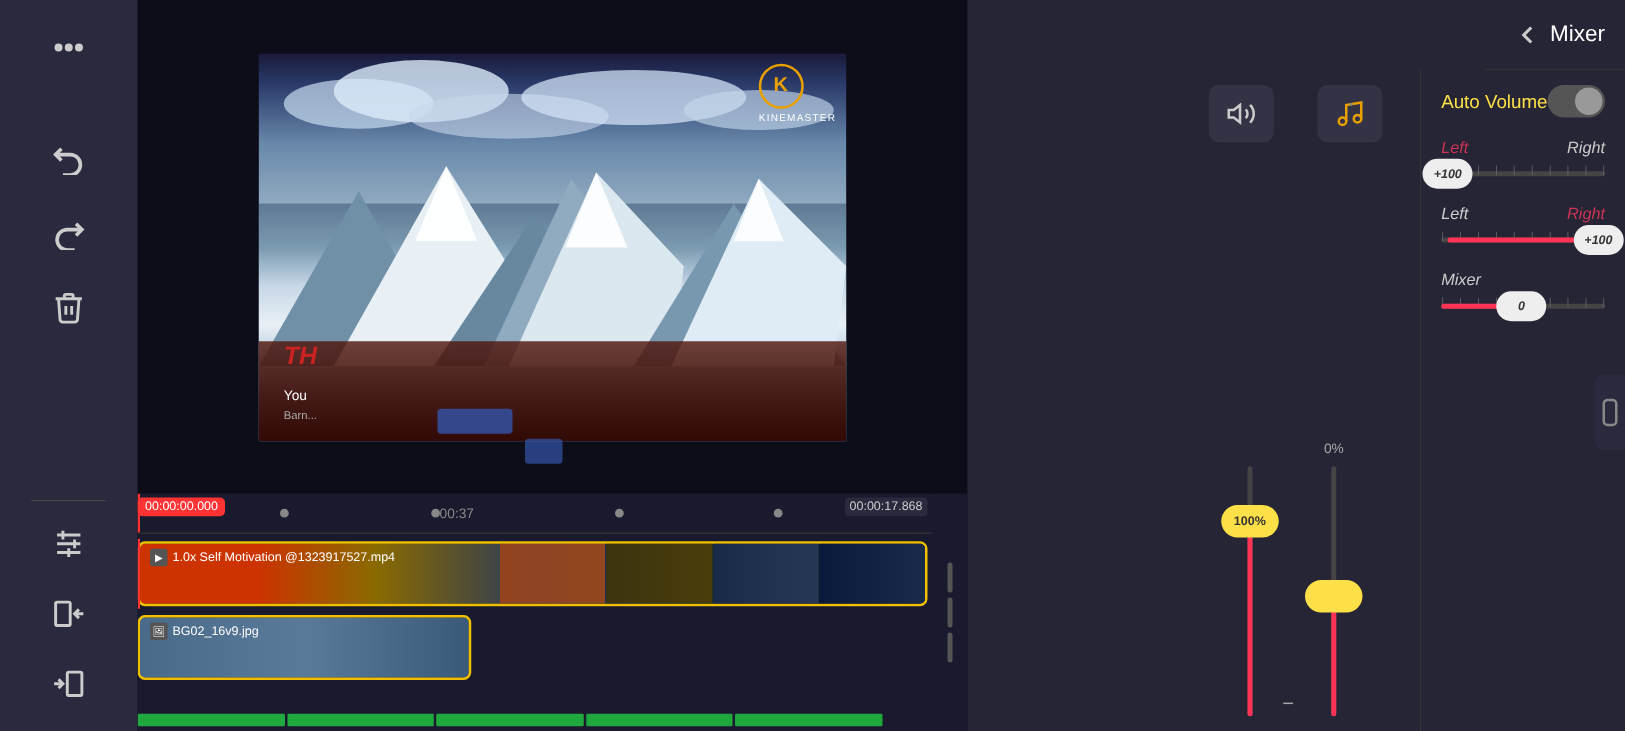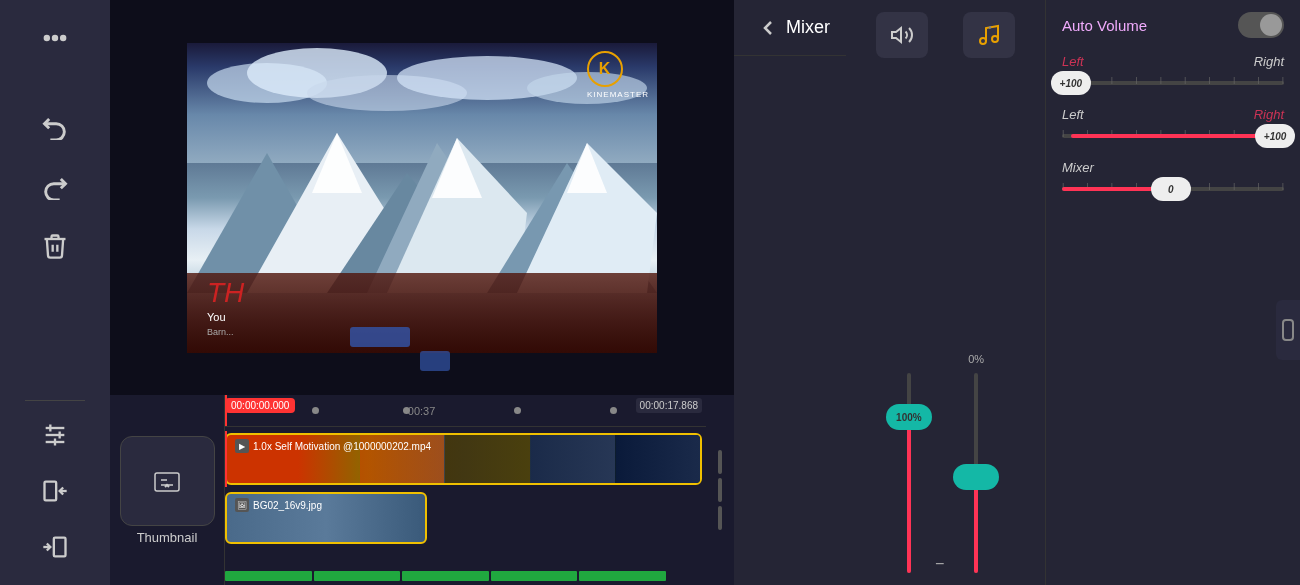--- a/index.html
+++ b/index.html
@@ -93,25 +93,25 @@
       display: flex;
       align-items: center;
       justify-content: center;
       font-size: 16px;
       font-weight: bold;
       color: #e8a000;
       margin-bottom: 2px;
     }
     .preview-text-overlay {
       position: absolute;
-      bottom: 44px;
+      bottom: 56px;
       left: 20px;
       color: #cc2222;
-      font-size: 28px;
-      font-weight: normal;
+      font-size: 20px;
+      font-weight: bold;
       font-style: italic;
     }
     .preview-subtitle {
       position: absolute;
       bottom: 30px;
       left: 20px;
       color: white;
       font-size: 11px;
     }
     .preview-subtitle2 {
@@ -280,25 +280,26 @@
       left: 0;
       top: 0;
       bottom: 0;
       width: 2px;
       background: #ff3333;
       z-index: 10;
     }
 
     
     .right-panel {
-      width: 566px;
+      width: 526px;
       background: #252535;
       display: flex;
-      flex-direction: row;
+      flex-direction: column;
       flex-shrink: 0;
+      align-items: flex-end;
     }
     .mixer-header {
       height: 56px;
       display: flex;
       align-items: center;
       padding: 0 16px;
       border-bottom: 1px solid #333;
       position: relative;
     }
     .mixer-back-btn {
@@ -378,21 +379,21 @@
       position: absolute;
       bottom: 0;
       left: 0;
       right: 0;
       background: #ff3355;
       border-radius: 2px;
     }
     .vertical-slider-thumb {
       width: 46px;
       height: 26px;
-      background: #14b8a6;
+      background: #fde047;
       border-radius: 13px;
       position: absolute;
       left: 50%;
       transform: translateX(-50%);
       display: flex;
       align-items: center;
       justify-content: center;
       font-size: 10px;
       font-weight: bold;
       color: #333;
@@ -416,21 +417,21 @@
       flex-direction: column;
       padding: 12px 16px;
       gap: 16px;
     }
     .auto-volume-row {
       display: flex;
       align-items: center;
       justify-content: space-between;
     }
     .auto-volume-label {
-      color: #f0abfc;
+      color: #fde047;
       font-size: 15px;
     }
     .toggle-switch {
       width: 46px;
       height: 26px;
       background: #555;
       border-radius: 13px;
       cursor: pointer;
       position: relative;
     }
@@ -667,31 +668,20 @@
       <div class="preview-subtitle">You</div>
       <div class="preview-subtitle2">Barn...</div>
     </div>
 
     <div style="position:absolute;bottom:48px;left:240px;width:60px;height:20px;background:#3355aa;border-radius:3px;opacity:0.8;"></div>
     <div style="position:absolute;bottom:24px;left:310px;width:30px;height:20px;background:#3355aa;border-radius:3px;opacity:0.7;"></div>
   </div>
 
   <div class="timeline-area">
 
-    <div class="thumbnail-panel">
-      <div class="thumbnail-btn">
-        <svg width="32" height="32" viewBox="0 0 32 32" fill="none" stroke="#ccc" stroke-width="1.5">
-          <rect x="4" y="8" width="24" height="18" rx="2"></rect>
-          <line x1="10" y1="20" x2="22" y2="20"></line>
-          <line x1="10" y1="15" x2="16" y2="15"></line>
-          <polyline points="14 22 16 20 18 22" stroke-width="2"></polyline>
-        </svg>
-      </div>
-      <div class="thumbnail-label">Thumbnail</div>
-    </div>
 
     <div class="timeline-main">
 
       <div class="timeline-ruler">
         <div class="playhead"></div>
         <div class="time-indicator-current">00:00:00.000</div>
         <div class="time-dot" style="left: 18%;"></div>
         <div class="time-dot" style="left: 37%;"></div>
         <div class="time-label-mid">00:37</div>
         <div class="time-dot" style="left: 60%;"></div>
@@ -699,21 +689,21 @@
         <div class="time-indicator-end">00:00:17.868</div>
       </div>
 
       <div class="timeline-tracks">
 
         <div class="track">
           <div class="playhead"></div>
           <div class="track-clip video-track-clip">
             <div class="clip-label">
               <div class="clip-icon">▶</div>
-              <span>1.0x Self Motivation @1000000202.mp4</span>
+              <span>1.0x Self Motivation @1323917527.mp4</span>
             </div>
 
             <div style="position:absolute;right:0;bottom:0;height:52px;width:340px;display:flex;gap:1px;overflow:hidden;">
               <div style="flex:1;background:linear-gradient(90deg,#cc4400,#dd5500);opacity:0.6;"></div>
               <div style="flex:1;background:linear-gradient(90deg,#443300,#554400);opacity:0.8;"></div>
               <div style="flex:1;background:linear-gradient(90deg,#1a2a4a,#2a3a5a);opacity:0.9;"></div>
               <div style="flex:1;background:linear-gradient(90deg,#0a1a3a,#1a2a4a);"></div>
             </div>
           </div>
         </div>

